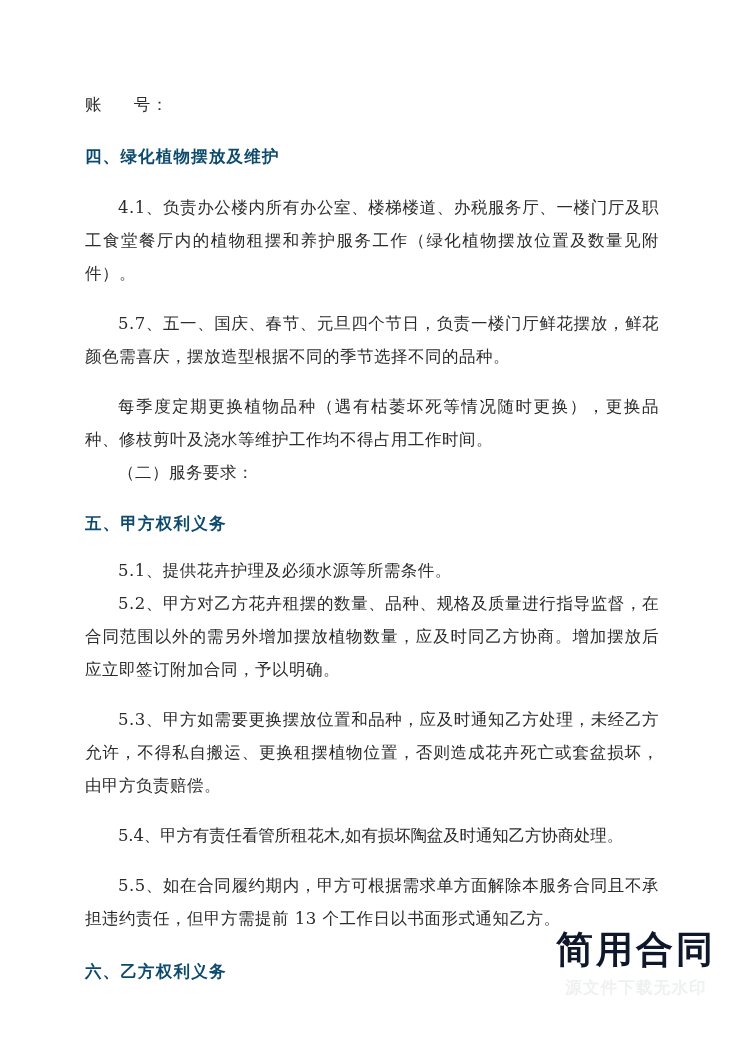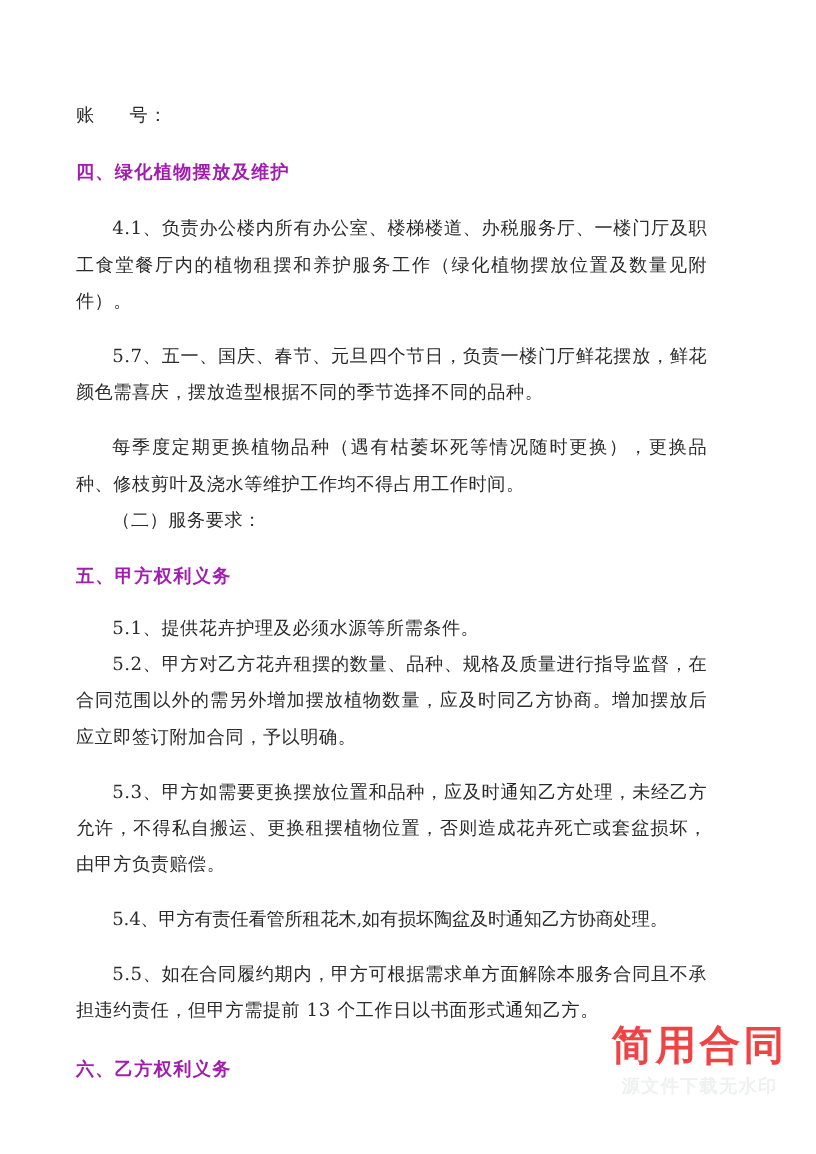--- a/index.html
+++ b/index.html
@@ -12,23 +12,22 @@
     height: 1049px;
     background: #ffffff;
     font-family: "DejaVu Serif", "Liberation Serif", serif;
     position: relative;
     overflow: hidden;
   }
 
   .page {
     position: absolute;
     inset: 0;
-    padding: 88px 84px 0 34px;
+    padding: 88px 84px 0 85px;
     box-sizing: border-box;
-    margin-left: 35px;
   }
 
   .doc-body {
     position: relative;
     z-index: 2;
     width: 574px;
   }
 
   
   .line,
@@ -45,21 +44,21 @@
   }
 
   .account-line {
     margin-bottom: 19px;
     white-space: pre;
     letter-spacing: 1px;
   }
 
   .heading {
     font-weight: bold;
-    color: #a21caf;
+    color: #0c4a6e;
     letter-spacing: 1.2px;
     margin-bottom: 18px;
   }
   .heading.tight {
     margin-bottom: 14px;
   }
 
   .para {
     text-indent: 2em;
     margin-bottom: 0;
@@ -82,25 +81,25 @@
   .watermark {
     position: absolute;
     right: 26px;
     bottom: 52px;
     z-index: 1;
     text-align: center;
     user-select: none;
     pointer-events: none;
   }
   .watermark-main {
-    font-family: Liberation Serif, serif;
+    font-family: Liberation Mono, monospace;
     font-weight: bold;
     font-size: 37px;
     letter-spacing: 3px;
-    color: #ef4444;
+    color: #0f172a;
     line-height: 1.05;
   }
   .watermark-sub {
     font-family: "DejaVu Sans", "Liberation Sans", sans-serif;
     font-weight: bold;
     font-size: 16.5px;
     letter-spacing: 1.2px;
     color: #eff0f0;
     margin-top: 7px;
     line-height: 1.1;

